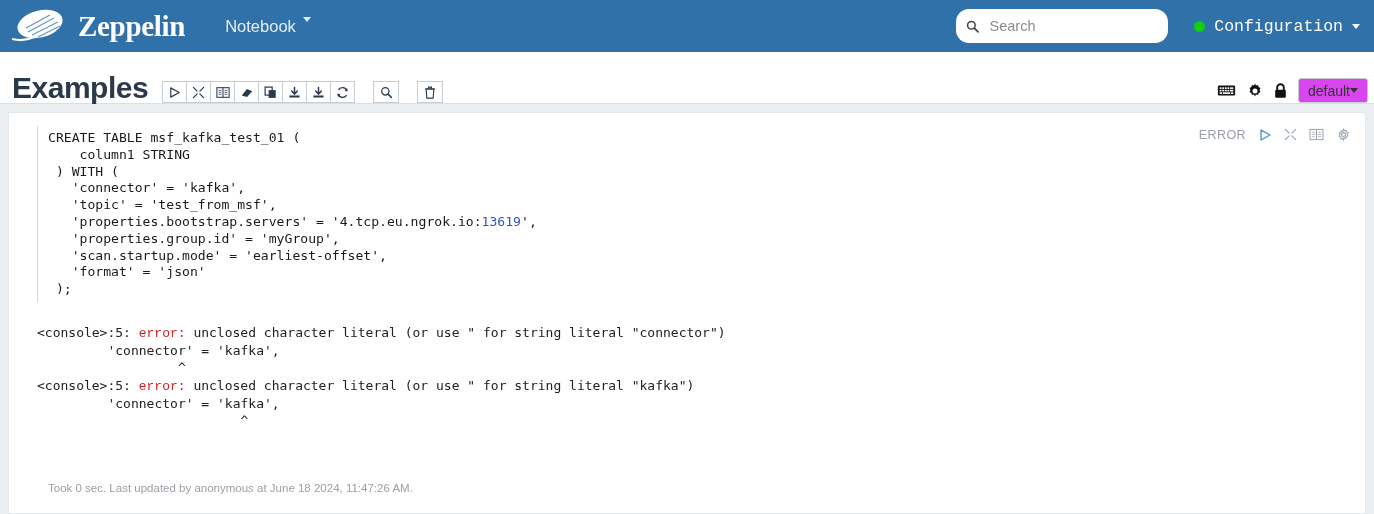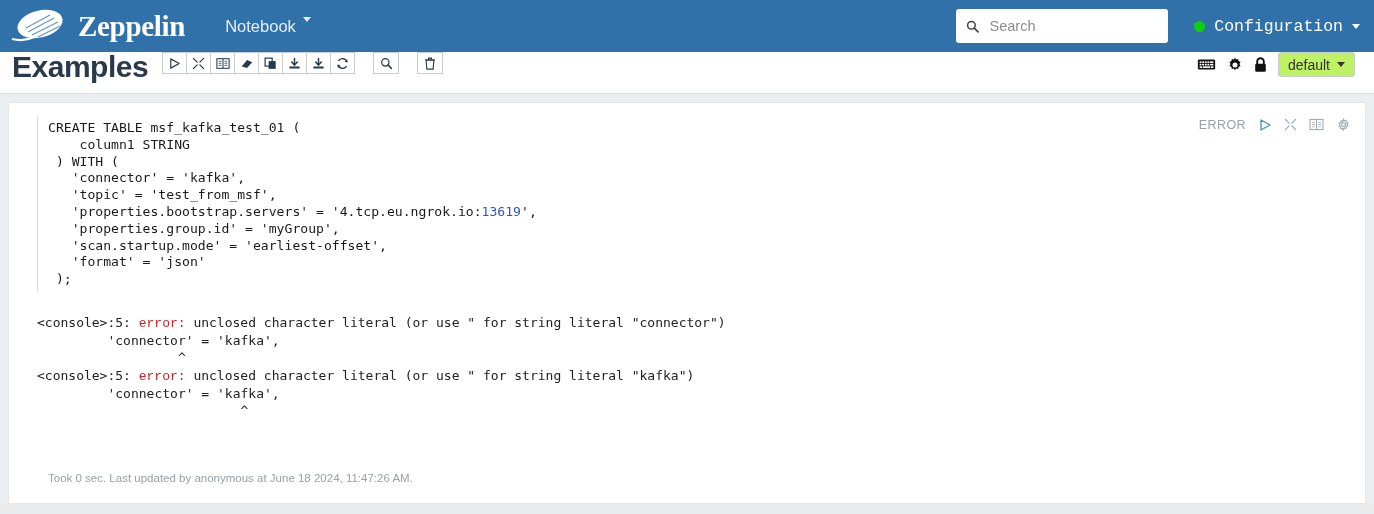--- a/index.html
+++ b/index.html
@@ -54,21 +54,21 @@
   .nav-right {
     margin-left: auto;
     display: flex;
     align-items: center;
     gap: 26px;
   }
   .search-box {
     width: 212px;
     height: 34px;
     background: #ffffff;
-    border-radius: 3px;
+    border-radius: 13px;
     display: flex;
     align-items: center;
     padding: 0 10px;
     gap: 8px;
   }
   .search-box input {
     border: none;
     outline: none;
     font-size: 14.5px;
     font-family: "Liberation Sans", sans-serif;
@@ -88,25 +88,25 @@
   }
   .status-dot {
     width: 11px; height: 11px;
     border-radius: 50%;
     background: #12cc12;
     display: inline-block;
   }
 
   
   .note-toolbar {
-    height: 42px;
+    height: 52px;
     background: #ffffff;
     display: flex;
-    align-items: flex-start;
-    padding: 0 19px 0 12px;
+    align-items: flex-end;
+    padding: 0 6px 0 12px;
     border-bottom: 1px solid #dcdfe1;
   }
   .note-title {
     font-size: 30px;
     font-weight: bold;
     color: #2b3a4a;
     margin-right: 14px;
     letter-spacing: -0.5px;
     line-height: 1;
   }
@@ -132,27 +132,26 @@
     align-items: center;
     gap: 11px;
   }
   .icon-plain {
     display: flex; align-items: center; justify-content: center;
     color: #111;
     cursor: pointer;
   }
   .dropdown-btn {
     border: 1px solid #c7ccd1;
-    background: #bef264;
+    background: #d946ef;
     border-radius: 3px;
     height: 25px;
     padding: 0 9px;
     display: flex;
     align-items: center;
-    gap: 7px;
     font-size: 14px;
     color: #333;
     cursor: pointer;
   }
 
   
   .nb-area {
     background: #eceff1;
     height: 410px;
     padding: 8px 8px 0 8px;

